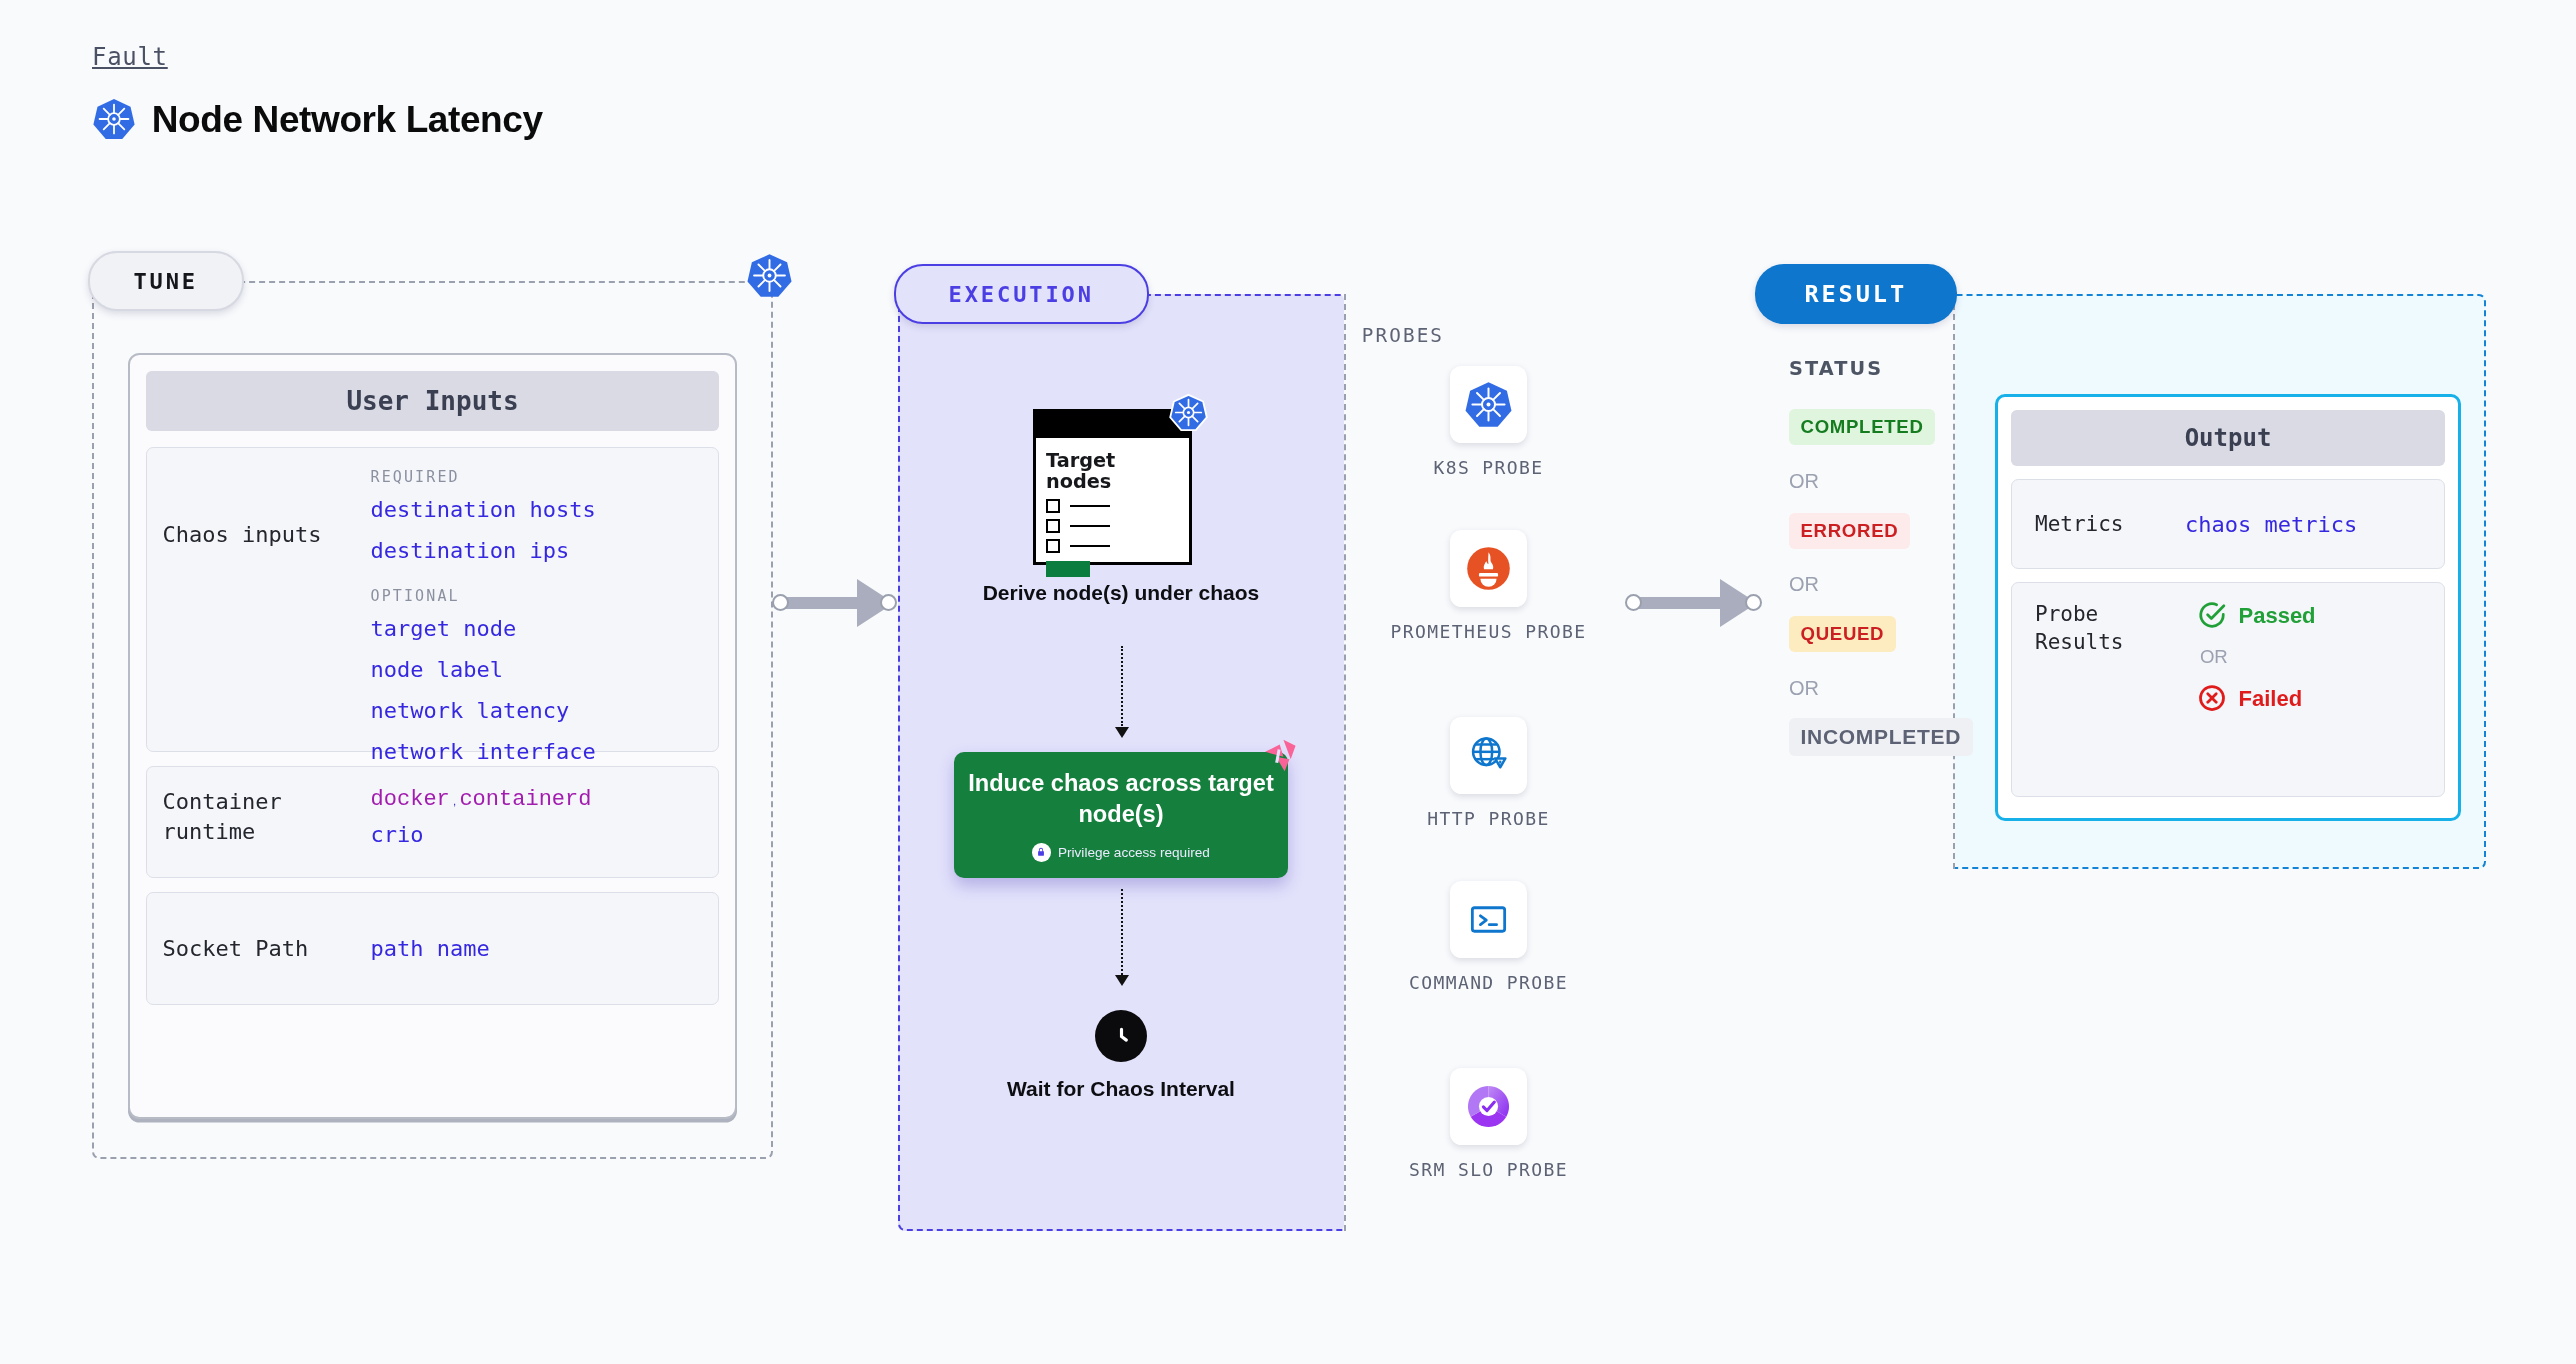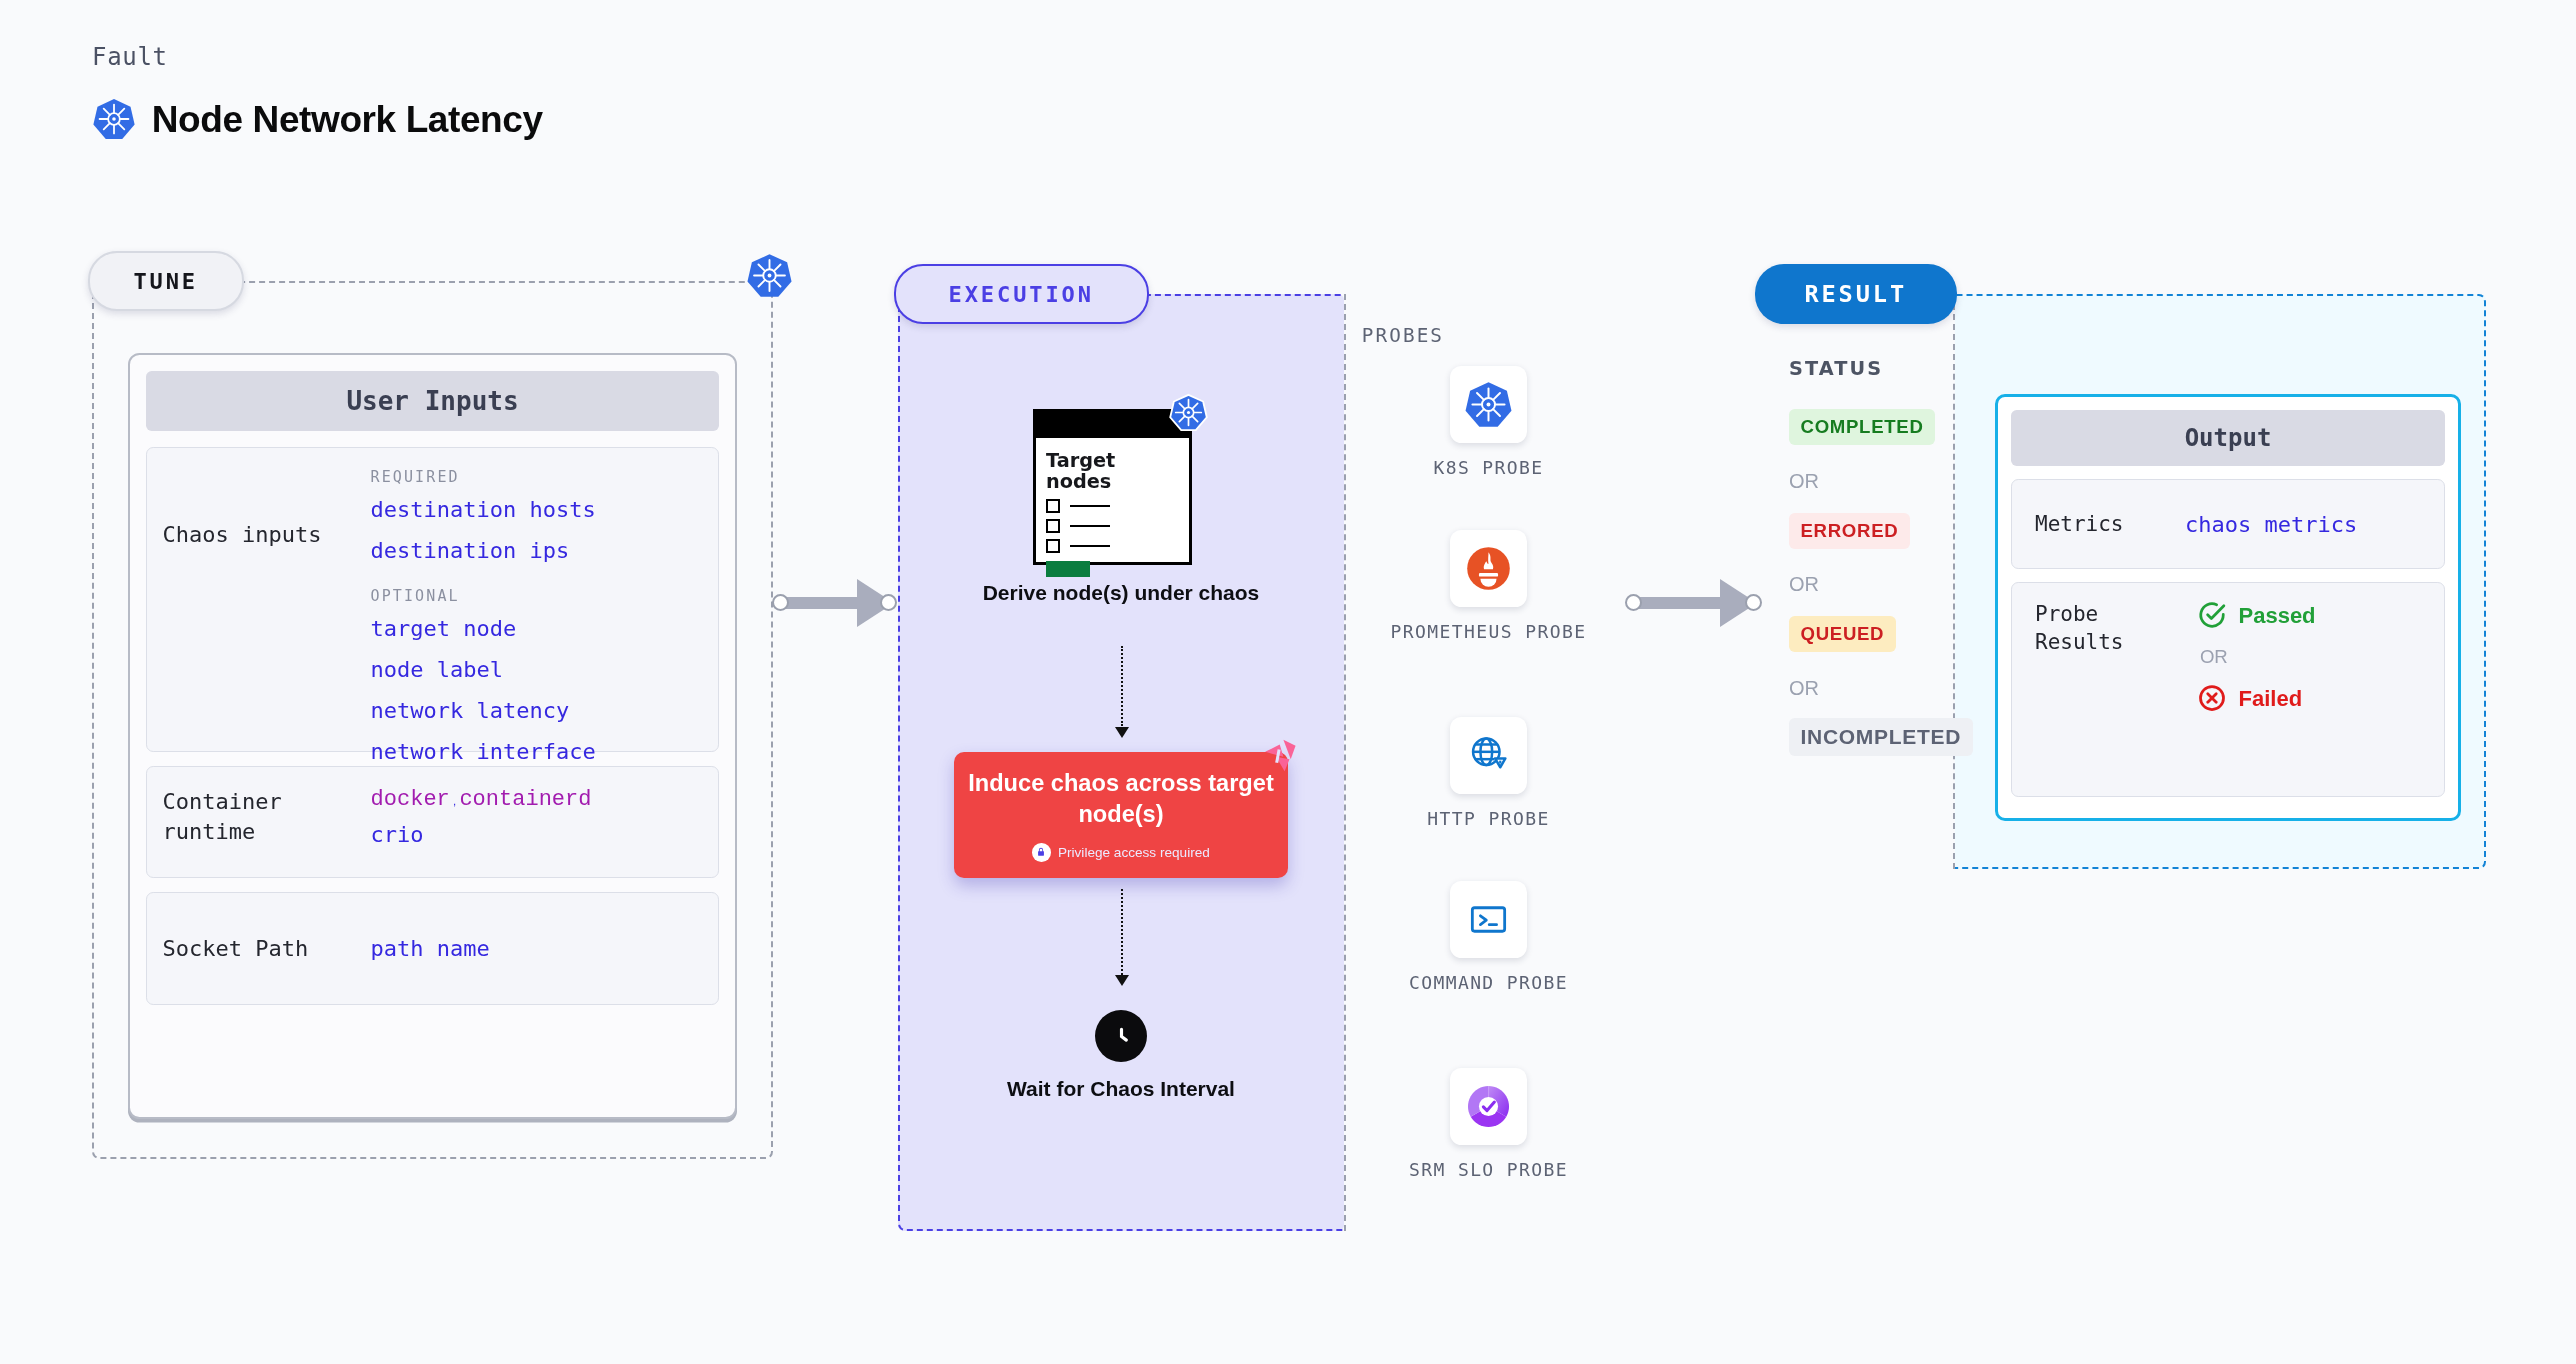--- a/index.html
+++ b/index.html
@@ -7,21 +7,21 @@
     width:2576px; height:1365px;
     background:#f9fafc;
     font-family:"Liberation Sans", sans-serif;
     overflow:hidden;
   }
 
   
   #header { position:absolute; left:92px; top:43px; }
   #fault-label{
     font-family:"DejaVu Sans Mono",monospace;
-    font-size:24px; color:#4b5164; letter-spacing:0.7px;
+    font-size:24px; color:#4b5164; letter-spacing:0.7px;text-decoration:underline;
   }
   #title-row{ display:flex; align-items:center; gap:15.8px; margin-top:26px; }
   #title-text{
     font-size:37px; font-weight:bold; color:#0b0b0c; letter-spacing:-0.4px;
   }
 
   
   .panel{ position:absolute; }
   .panel-box{
     position:absolute; inset:0; border-radius:7.2px;
@@ -145,21 +145,21 @@
     position:absolute; left:223px; width:0;
     border-left:2.9px dotted #111;
   }
   .arrow-head{
     position:absolute; left:217px; width:0;height:0;
     border-left:7.2px solid transparent; border-right:7.2px solid transparent;
     border-top:11.5px solid #111;
   }
   #chaos-box{
     position:absolute; left:56px; top:458px; width:334px; height:126px;
-    background:#ef4444; border-radius:10px;
+    background:#15803d; border-radius:10px;
     display:flex; flex-direction:column; align-items:center; justify-content:center;
     box-shadow:0 7.2px 15.8px rgba(60,50,180,.28);
   }
   #chaos-title{
     color:#fff; font-size:23.6px; font-weight:bold; text-align:center; line-height:1.28;
   }
   #chaos-priv{
     display:flex; align-items:center; gap:7.2px; margin-top:14.3px;
     color:#eceaff; font-size:13.6px;
   }

